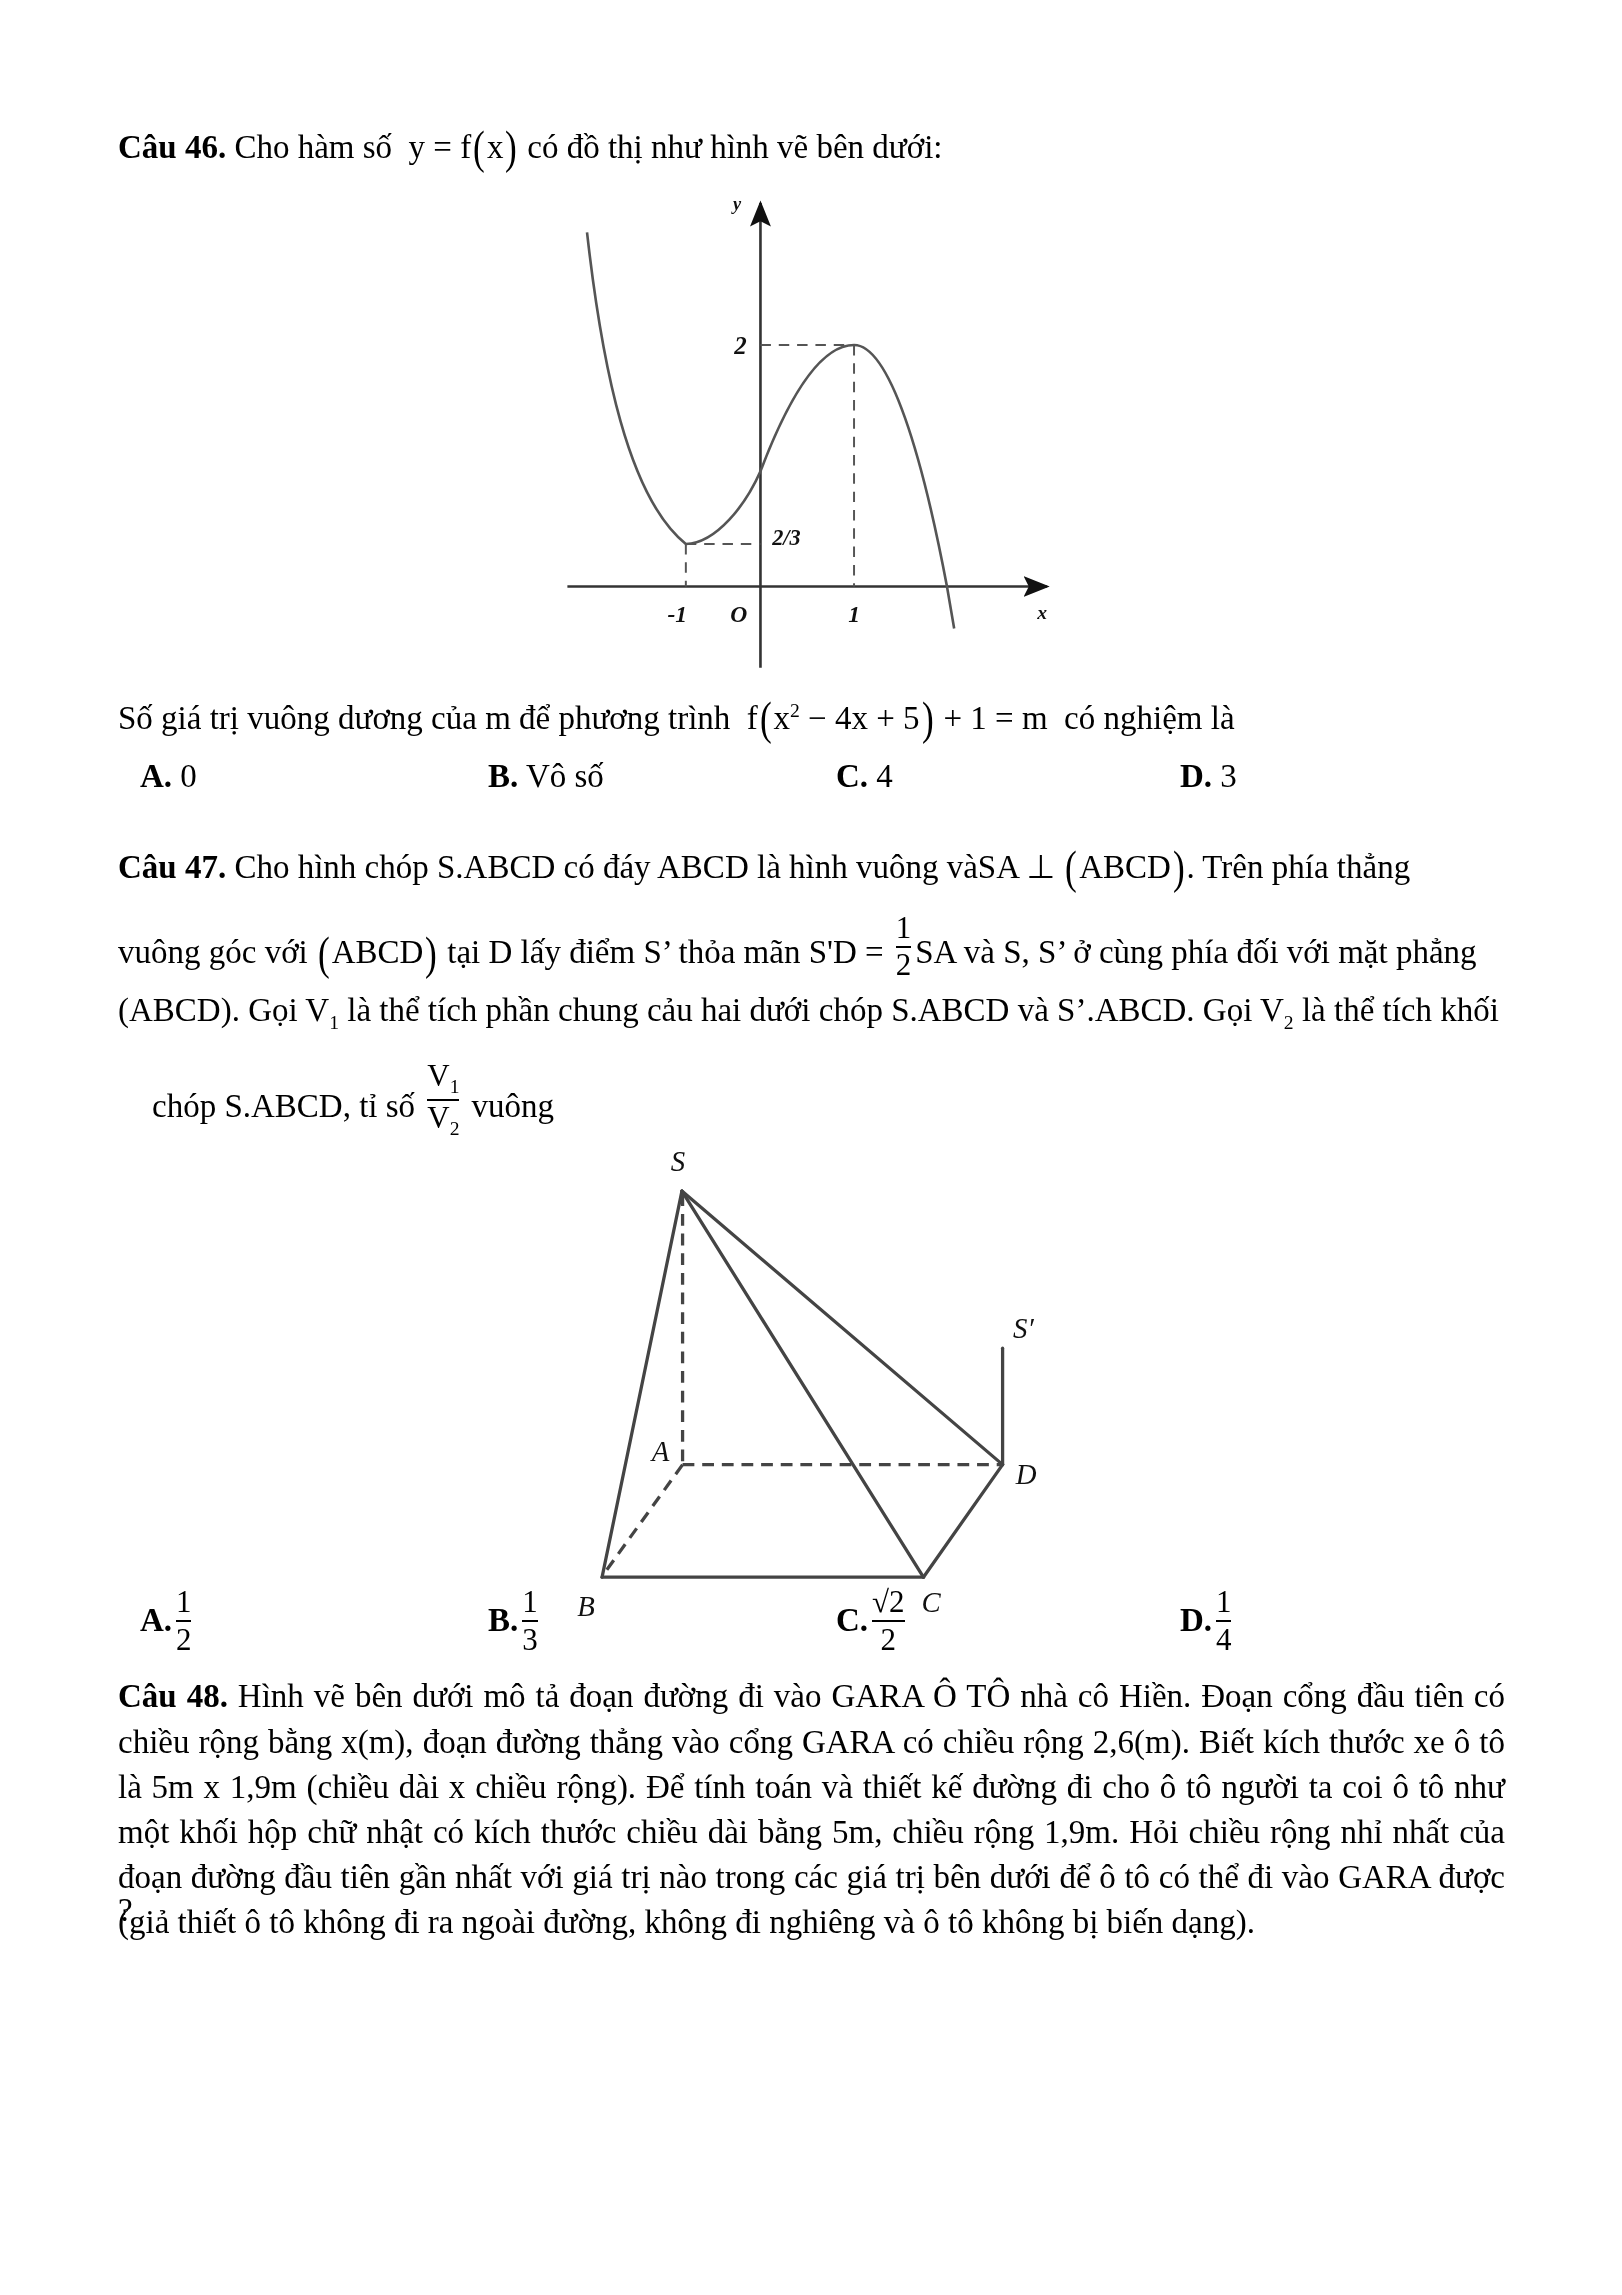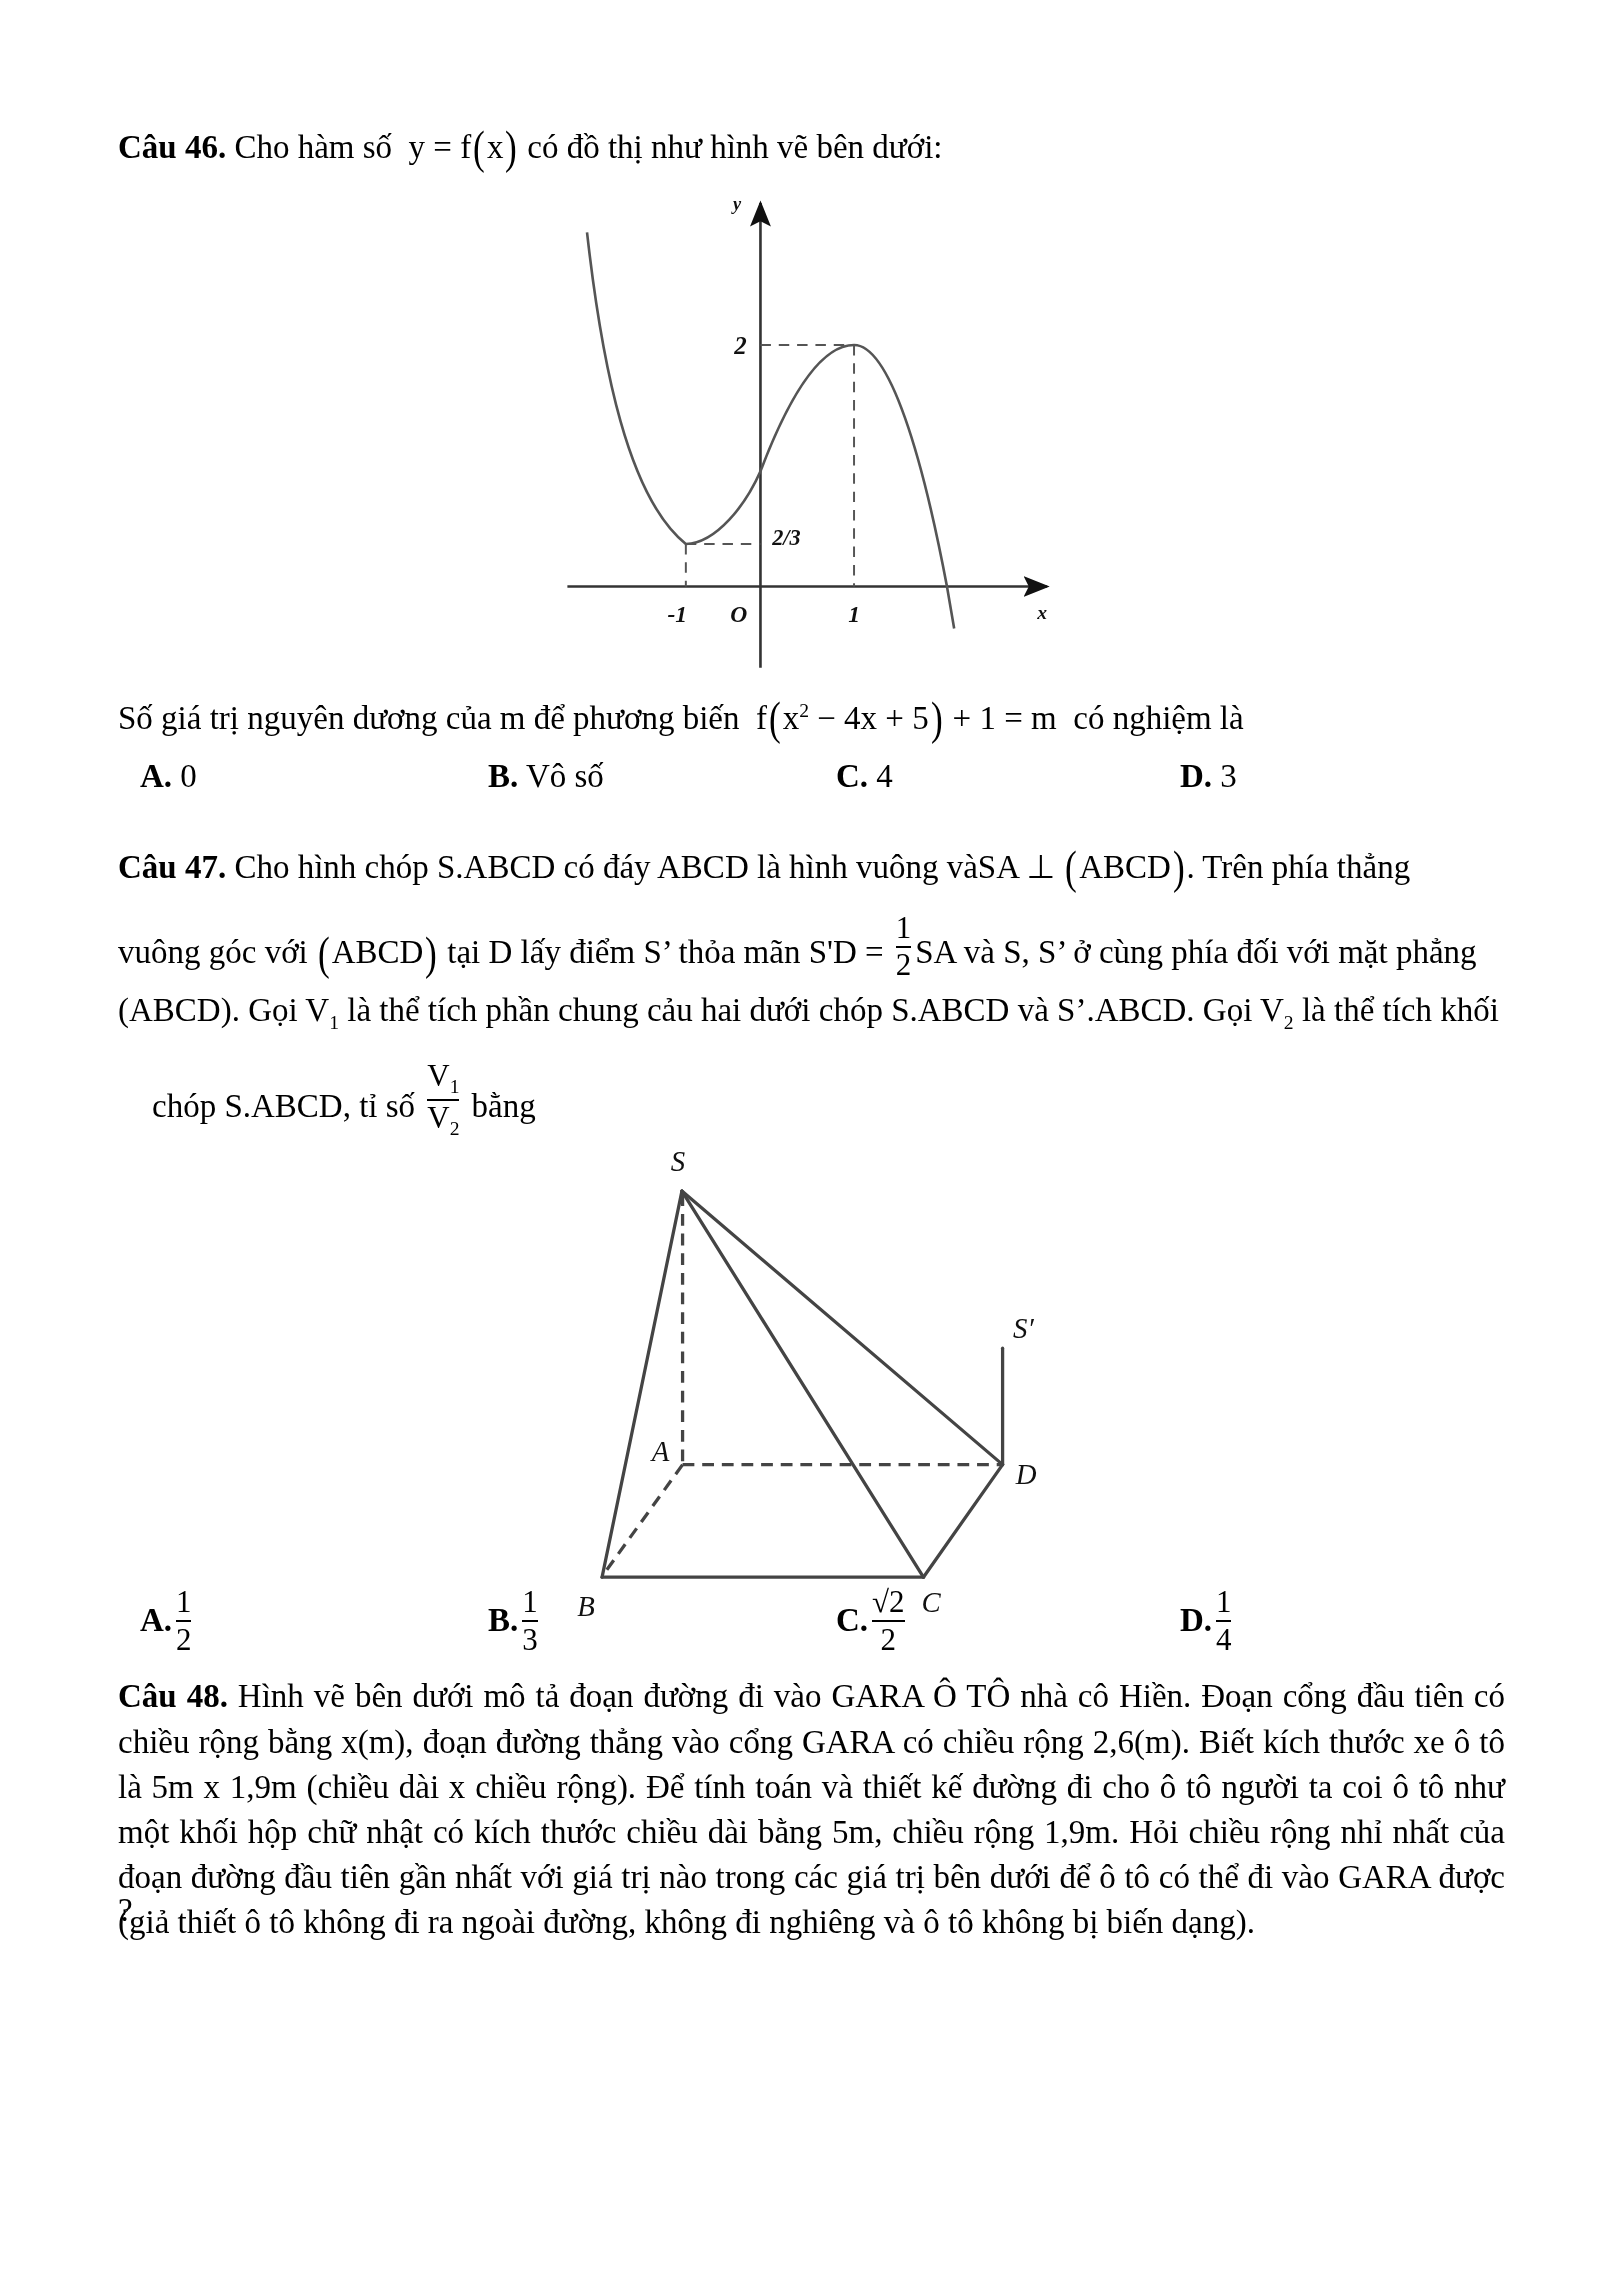--- a/index.html
+++ b/index.html
@@ -53,21 +53,21 @@
   <text class="fig-label" x="1120" y="320" font-size="28">y</text>
   <text class="fig-label" x="1585" y="945" font-size="30">x</text>
   <text class="fig-label" x="1122" y="540" font-size="38">2</text>
   <text class="fig-label" x="1180" y="832" font-size="34">2/3</text>
   <text class="fig-label" x="1020" y="950" font-size="36">-1</text>
   <text class="fig-label" x="1116" y="950" font-size="36">O</text>
   <text class="fig-label" x="1296" y="950" font-size="36">1</text>
 </svg>
 
 <div class="line" style="top:695px;">
-  <span>Số giá trị nguyên dương của m để phương biến</span>
+  <span>Số giá trị vuông dương của m để phương trình</span>
   <span class="math">&nbsp;<span>f</span><span class="paren">(</span><span>x</span><sup>2</sup><span> − 4x + 5</span><span class="paren">)</span><span> + 1 = m</span>&nbsp;</span>
   <span>có nghiệm là</span>
 </div>
 
 <div class="ans" style="left:140px; top:760px;"><span class="b">A.</span> <span>0</span></div>
 <div class="ans" style="left:488px; top:760px;"><span class="b">B.</span> <span>Vô số</span></div>
 <div class="ans" style="left:836px; top:760px;"><span class="b">C.</span> <span>4</span></div>
 <div class="ans" style="left:1180px; top:760px;"><span class="b">D.</span> <span>3</span></div>
 
 <div class="line" style="top:844px;">
@@ -87,21 +87,21 @@
   <span>(ABCD). Gọi</span>
   <span class="math"><span>V</span><sub>1</sub></span>
   <span>là thể tích phần chung cảu hai dưới chóp S.ABCD và S’.ABCD. Gọi</span>
   <span class="math"><span>V</span><sub>2</sub></span>
   <span>là thể tích khối</span>
 </div>
 
 <div class="line" style="top:1069px;margin-left:34px;">
   <span>chóp S.ABCD, tỉ số</span>
   <span class="frac"><span class="num"><span>V</span><sub>1</sub></span><span class="bar"></span><span class="den"><span>V</span><sub>2</sub></span></span>
-  <span>bằng</span>
+  <span>vuông</span>
 </div>
 
 <svg class="figure" width="1623" height="1623" viewBox="0 0 2480 2480">
   <g stroke="#444" stroke-width="5" fill="none" stroke-linecap="round">
     <line x1="1042" y1="1820" x2="920" y2="2410"></line>
     <line x1="1042" y1="1820" x2="1411" y2="2410"></line>
     <line x1="1042" y1="1820" x2="1532" y2="2238"></line>
     <line x1="920" y1="2410" x2="1411" y2="2410"></line>
     <line x1="1411" y1="2410" x2="1532" y2="2238"></line>
     <line x1="1532" y1="2238" x2="1532" y2="2060"></line>

